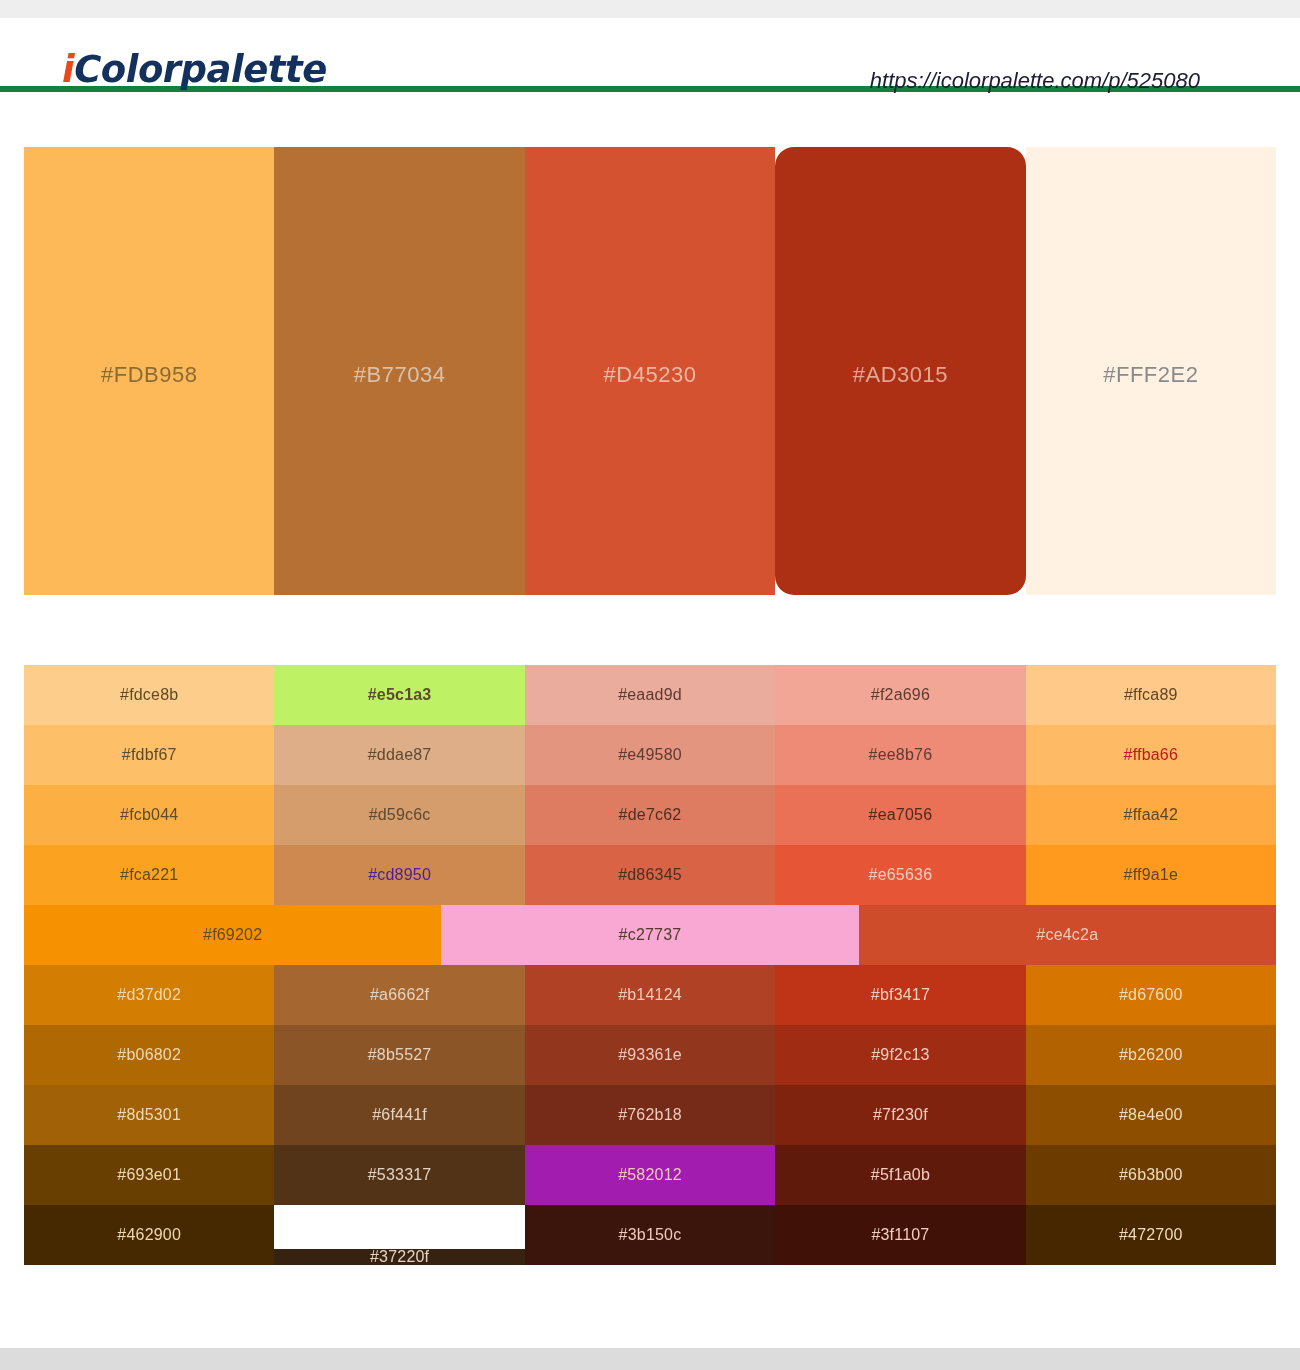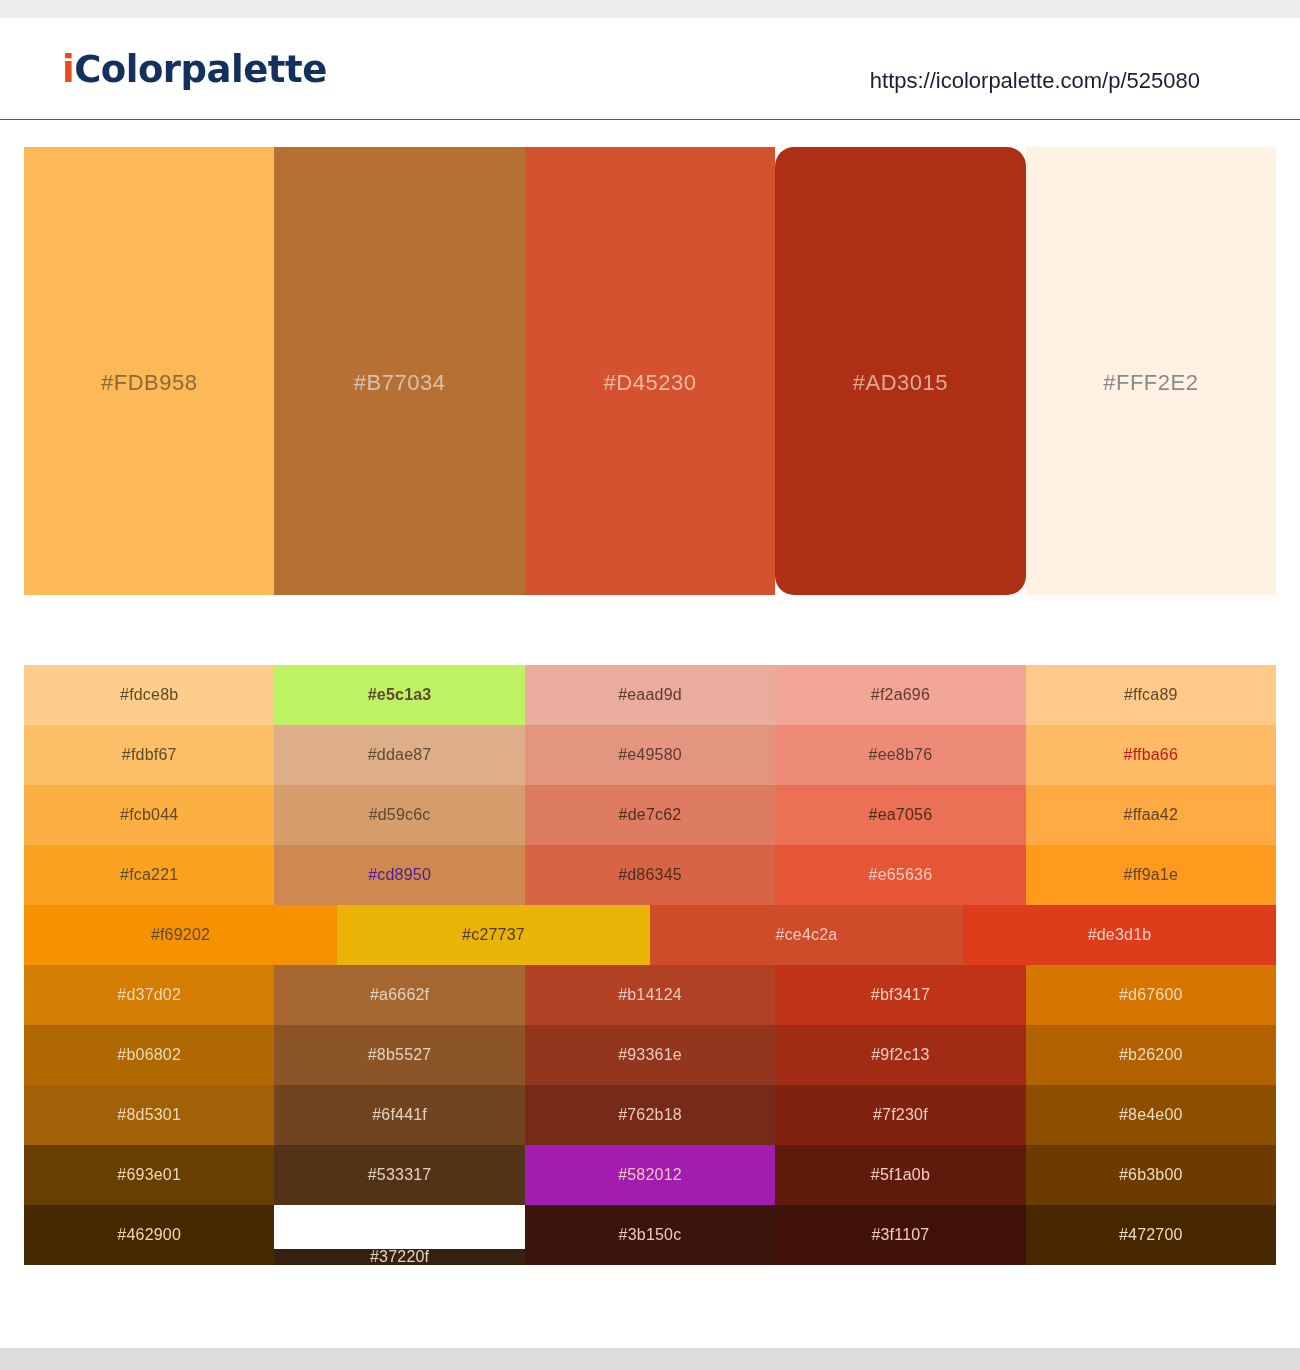--- a/index.html
+++ b/index.html
@@ -34,23 +34,24 @@
     position: absolute;
     left: 0; top: 18px;
     width: 1300px;
     height: 1330px;
     background: #ffffff;
   }
 
   
   .header {
     position: relative;
-    height: 102px;
-    border-bottom: 1px solid #15803d;
+    height: 74px;
+    border-bottom: 6px solid #15803d;
     box-sizing: border-box;
+    font-style: italic;
   }
   .logo {
     position: absolute;
     left: 62px;
     top: 30px;
     font-size: 37px;
     font-weight: bold;
     letter-spacing: -0.5px;
     color: #14315e;
     font-family: "DejaVu Sans", sans-serif;
@@ -84,21 +85,21 @@
     display: flex;
     align-items: center;
     justify-content: center;
   }
   .swatch-label {
     font-size: 22px;
     letter-spacing: 0.5px;
     font-family: "Liberation Sans", sans-serif;
     white-space: nowrap;
     position: relative;
-    top: 12px;
+    top: 4px;
   }
 
   
   .shades-grid {
     position: absolute;
     left: 24px;
     top: 647px;     
     width: 1252px;
     display: flex;
     flex-direction: column;
@@ -216,29 +217,26 @@
           <span class="shade-label" style="color: rgb(243, 205, 192);">#e65636</span>
         </div>
         <div class="shade-cell" style="background: rgb(255, 154, 30);">
           <span class="shade-label" style="color: rgb(93, 70, 40);">#ff9a1e</span>
         </div>
       </div>
       <div class="shade-row">
         <div class="shade-cell" style="background: rgb(246, 146, 2);">
           <span class="shade-label" style="color: rgb(93, 74, 40);">#f69202</span>
         </div>
-        <div class="shade-cell" style="background: #eab308;">
+        <div class="shade-cell" style="background: #f9a8d4;">
           <span class="shade-label" style="color: rgb(79, 60, 36);">#c27737</span>
         </div>
         <div class="shade-cell" style="background: rgb(206, 76, 42);">
           <span class="shade-label" style="color: rgb(240, 202, 189);">#ce4c2a</span>
         </div>
-        <div class="shade-cell" style="background: rgb(222, 61, 27);">
-          <span class="shade-label" style="color: rgb(243, 205, 192);">#de3d1b</span>
-        </div>
       </div>
       <div class="shade-row">
         <div class="shade-cell" style="background: rgb(211, 125, 2);">
           <span class="shade-label" style="color: rgb(239, 217, 181);">#d37d02</span>
         </div>
         <div class="shade-cell" style="background: rgb(166, 102, 47);">
           <span class="shade-label" style="color: rgb(228, 210, 192);">#a6662f</span>
         </div>
         <div class="shade-cell" style="background: rgb(177, 65, 36);">
           <span class="shade-label" style="color: rgb(240, 202, 189);">#b14124</span>

